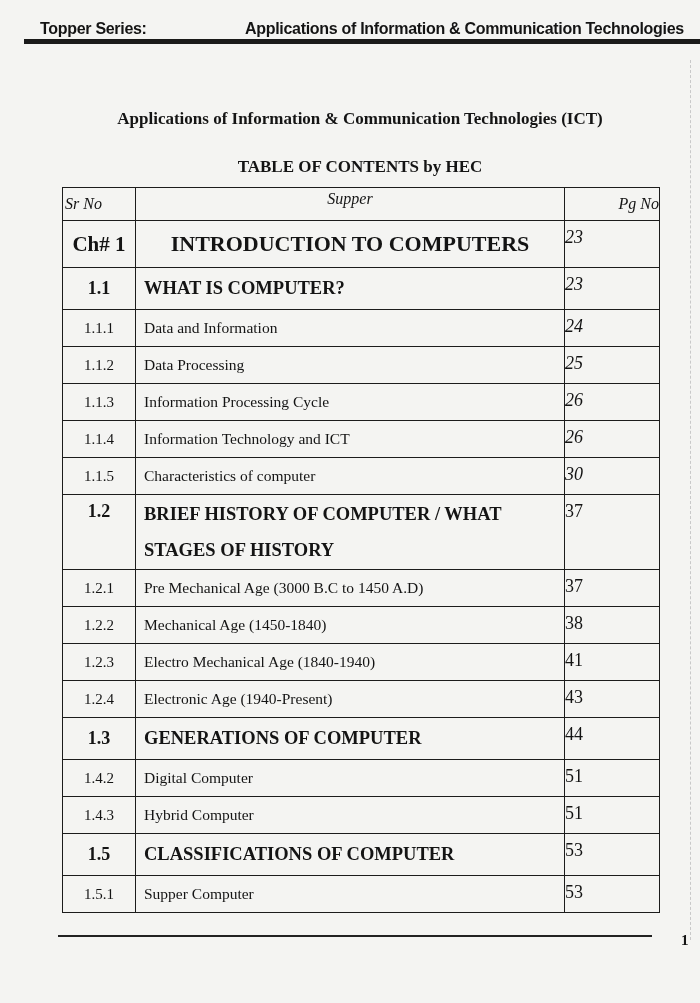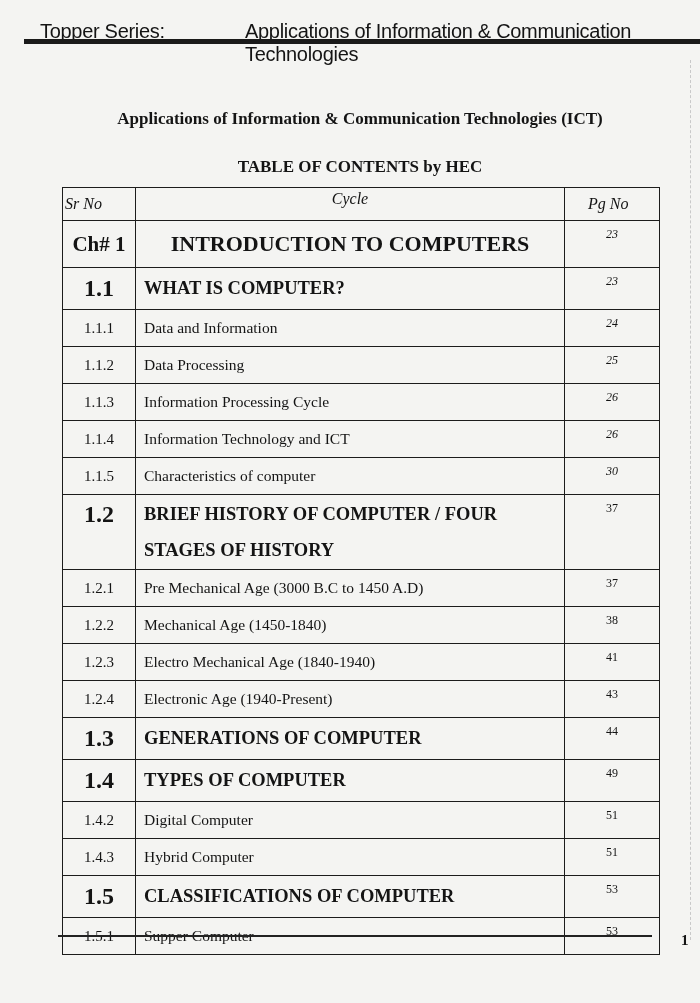--- a/index.html
+++ b/index.html
@@ -5,21 +5,21 @@
   html, body { margin:0; padding:0; }
   body {
     width:700px; height:1003px; overflow:hidden;
     background:#f4f4f2;
     font-family:"Liberation Serif", serif;
     color:#141414;
     position:relative;
   }
   .page-header {
     position:absolute; left:40px; top:18px; width:645px; height:26px;
-    font-family:"Liberation Sans", sans-serif; font-weight:normal; font-size:20px;
+    font-family:"Liberation Sans", sans-serif; font-weight:bold; font-size:16px;
     letter-spacing:-0.3px;
   }
   .series { position:absolute; left:0; top:2px; }
   .running-title { position:absolute; left:205px; top:2px; }
   .header-rule {
     position:absolute; left:24px; top:39px; width:676px; height:5px; background:#1a1a1a;
   }
   .doc-title {
     position:absolute; left:0; width:720px; top:109px; text-align:center;
     font-weight:bold; font-size:17px;
@@ -33,30 +33,30 @@
     border-collapse:collapse; table-layout:fixed;
   }
   table.toc td, table.toc th {
     border:1.5px solid #1c1c1c; padding:0; vertical-align:middle;
     font-weight:normal;
   }
   col.c1 { width:73px; } col.c2 { width:429px; } col.c3 { width:95px; }
   .th { height:30px; font-style:italic; font-weight:bold; font-size:16px; }
   .th.sr { text-align:left; padding-left:2px; }
   .th.top { text-align:center; vertical-align:top; padding-top:2px; }
-  .th.pg { text-align:left; padding-left:23px; }
+  .th.pg { text-align:right; padding-left:23px; }
   .sr-cell { text-align:center; font-size:15px; }
   .topic-cell { padding-left:8px !important; font-size:15.5px; }
-  .pg-cell { text-align:center; font-size:12px; font-weight:bold; font-style:italic; vertical-align:top !important; padding-top:6px !important; }
+  .pg-cell { text-align:left; font-size:18px; font-weight:bold; font-style:italic; vertical-align:top !important; padding-top:6px !important; }
   .pg-plain { font-style:normal; }
   tr.chapter td { height:40px; }
   tr.chapter .sr-cell { font-weight:bold; font-size:21px; }
   tr.chapter .topic-cell { font-weight:bold; font-size:22px; text-align:center; padding-left:0 !important; }
   tr.section td { height:35px; }
-  tr.section .sr-cell { font-weight:bold; font-size:24px; }
+  tr.section .sr-cell { font-weight:bold; font-size:18px; }
   tr.section .topic-cell { font-weight:bold; font-size:18.5px; }
   tr.section.tall td { height:68px; }
   tr.section.tall .topic-cell { line-height:36px; }
   tr.sub td { height:30px; }
   .footer-rule {
     position:absolute; left:58px; top:935px; width:594px; height:1.5px; background:#222;
   }
   .page-number {
     position:absolute; left:681px; top:932px; font-size:15px; font-weight:bold;
   }
@@ -79,21 +79,21 @@
 
 <table class="toc">
   <colgroup>
       <col class="c1">
       <col class="c2">
       <col class="c3">
     </colgroup>
   <tbody>
       <tr>
     <td class="th sr">Sr No</td>
-    <td class="th top">Cycle</td>
+    <td class="th top">Supper</td>
     <td class="th pg">Pg No</td>
   </tr>
 
   <tr class="chapter">
     <td class="sr-cell">Ch# 1</td>
     <td class="topic-cell">INTRODUCTION TO COMPUTERS</td>
     <td class="pg-cell">23</td>
   </tr>
   <tr class="section">
     <td class="sr-cell">1.1</td>
@@ -121,21 +121,21 @@
     <td class="pg-cell">26</td>
   </tr>
   <tr class="sub">
     <td class="sr-cell">1.1.5</td>
     <td class="topic-cell">Characteristics of computer</td>
     <td class="pg-cell">30</td>
   </tr>
   <tr class="section tall">
     <td class="sr-cell" style="vertical-align:top;padding-top:6px;">1.2</td>
     <td class="topic-cell">
-      <div>BRIEF HISTORY OF  COMPUTER / FOUR</div>
+      <div>BRIEF HISTORY OF  COMPUTER / WHAT</div>
       <div>STAGES OF HISTORY</div>
     </td>
     <td class="pg-cell pg-plain">37</td>
   </tr>
   <tr class="sub">
     <td class="sr-cell">1.2.1</td>
     <td class="topic-cell">Pre Mechanical Age (3000 B.C to 1450 A.D)</td>
     <td class="pg-cell pg-plain">37</td>
   </tr>
   <tr class="sub">
@@ -151,25 +151,20 @@
   <tr class="sub">
     <td class="sr-cell">1.2.4</td>
     <td class="topic-cell">Electronic Age (1940-Present)</td>
     <td class="pg-cell pg-plain">43</td>
   </tr>
   <tr class="section">
     <td class="sr-cell">1.3</td>
     <td class="topic-cell">GENERATIONS OF  COMPUTER</td>
     <td class="pg-cell pg-plain">44</td>
   </tr>
-  <tr class="section">
-    <td class="sr-cell">1.4</td>
-    <td class="topic-cell">TYPES OF COMPUTER</td>
-    <td class="pg-cell pg-plain">49</td>
-  </tr>
   <tr class="sub">
     <td class="sr-cell">1.4.2</td>
     <td class="topic-cell">Digital Computer</td>
     <td class="pg-cell pg-plain">51</td>
   </tr>
   <tr class="sub">
     <td class="sr-cell">1.4.3</td>
     <td class="topic-cell">Hybrid Computer</td>
     <td class="pg-cell pg-plain">51</td>
   </tr>

